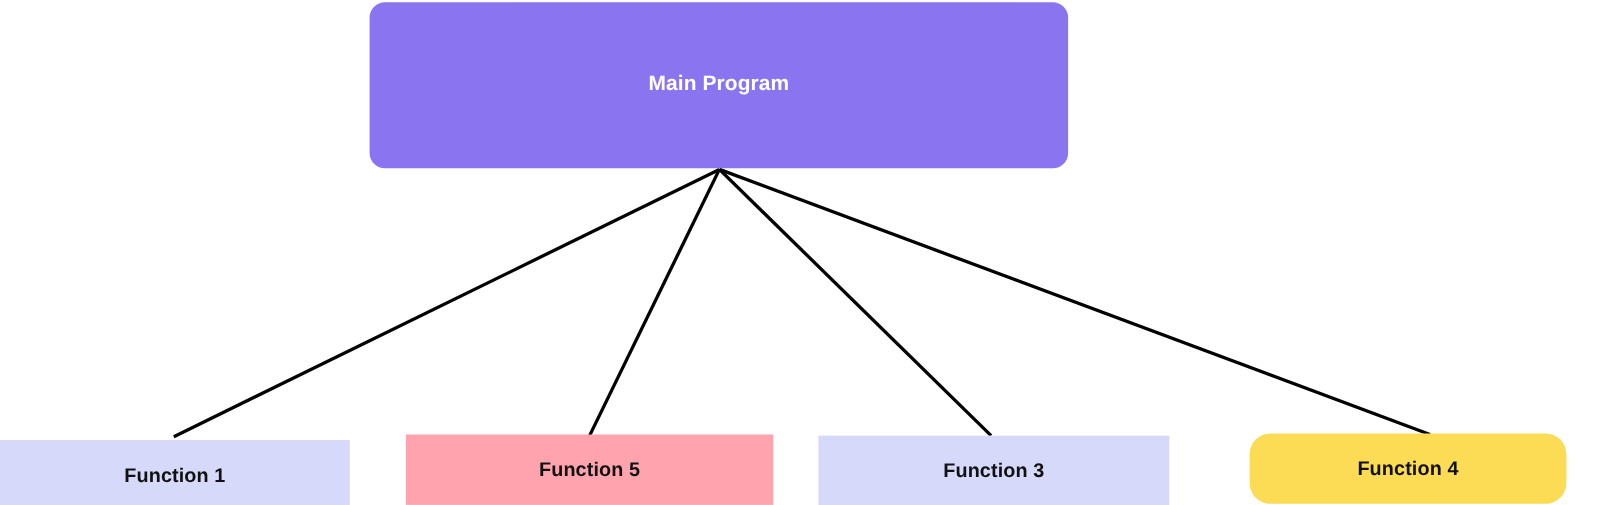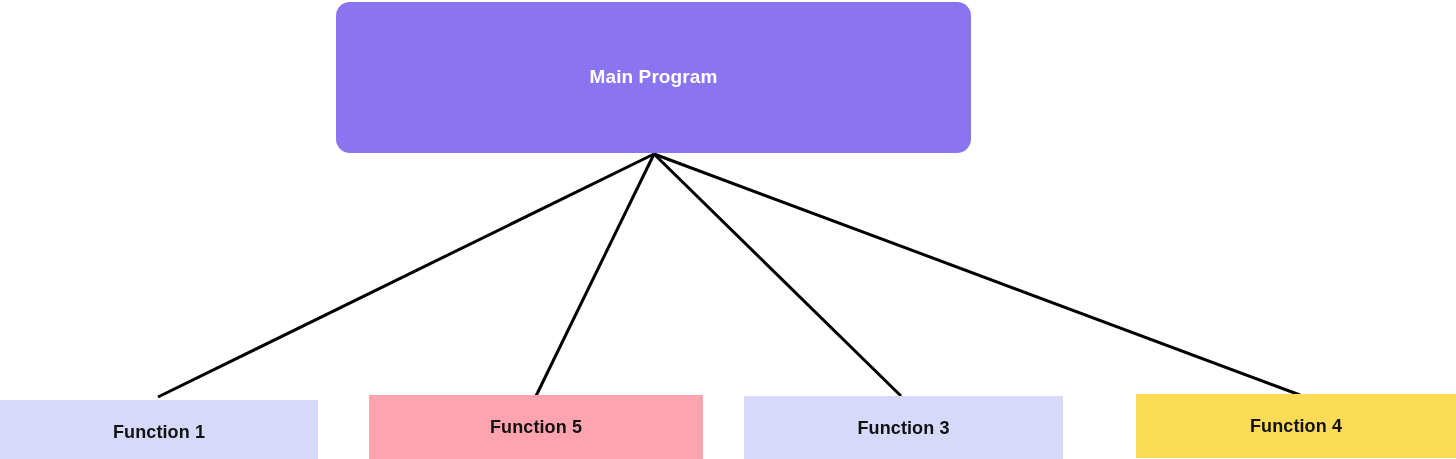--- a/index.html
+++ b/index.html
@@ -57,21 +57,21 @@
     height: 64px;
     top: 395px;
   }
   .node-leaf .node-label {
     font-size: 18px;
     margin-top: 1px;
   }
   #node-fn1 { left: 0px;    top: 400px; width: 318px; }
   #node-fn2 { left: 369px;  top: 395px; width: 334px; }
   #node-fn3 { left: 744px;  top: 396px; width: 319px; }
-  #node-fn4 { left: 1136px; top: 394px; width: 320px; }
+  #node-fn4 { left: 1136px; top: 394px; width: 288px; border-radius: 19px; }
 </style>
 </head>
 <body style="background: rgb(255, 255, 255);">
 
 <div id="canvas" style="background: rgb(255, 255, 255);">
 
   <svg id="edge-layer" viewBox="0 0 1456 459">
     <line class="edge" x1="654" y1="154" x2="158" y2="397" stroke="#000000" stroke-width="3" stroke-linecap="butt"></line>
     <line class="edge" x1="654" y1="154" x2="536" y2="396" stroke="#000000" stroke-width="3" stroke-linecap="butt"></line>
     <line class="edge" x1="654" y1="154" x2="901" y2="396" stroke="#000000" stroke-width="3" stroke-linecap="butt"></line>

